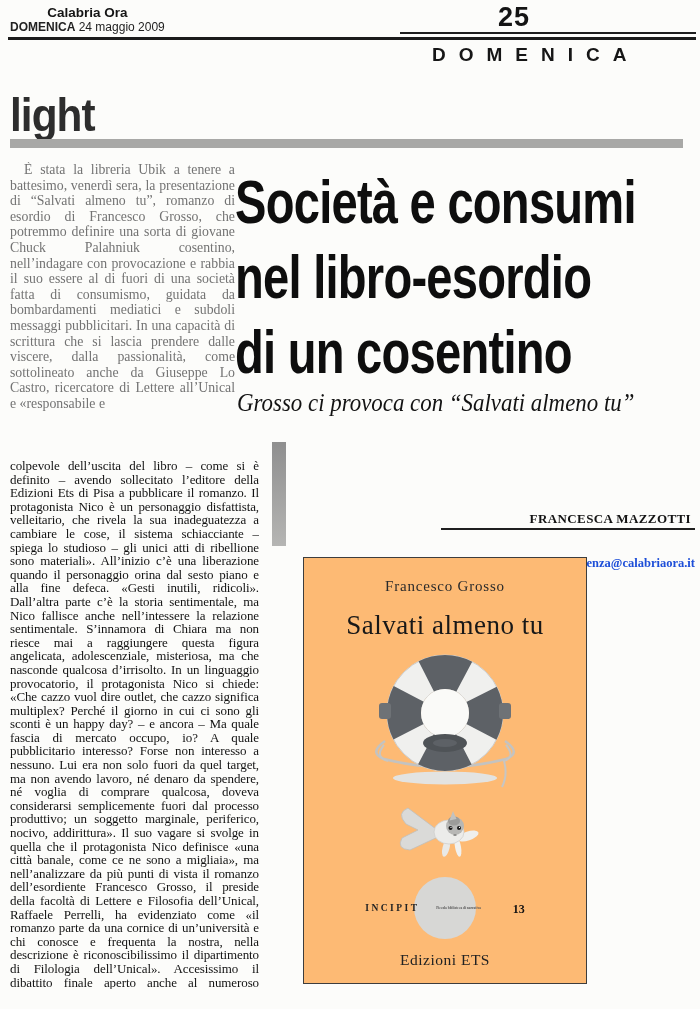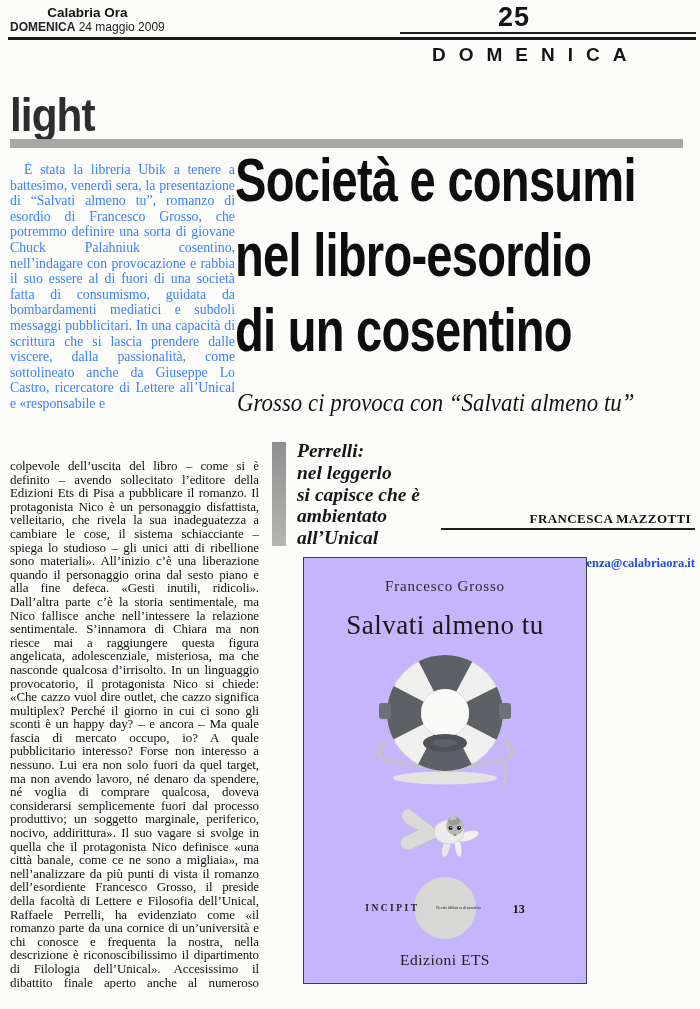--- a/index.html
+++ b/index.html
@@ -16,36 +16,36 @@
   .brand-date { font-size:12px; color:#222; }
   .brand-date .day { font-weight:bold; }
   .page-number { position:absolute; left:498px; top:2px; font-family:"Liberation Sans", sans-serif; font-size:27px; font-weight:bold; color:#141414; letter-spacing:1px; }
   .header-rule-short { position:absolute; left:400px; top:32px; width:296px; height:2px; background:#1e1e1e; }
   .header-rule { position:absolute; left:8px; top:37px; width:688px; height:2.5px; background:#1b1b1b; }
   .section-title { position:absolute; left:432px; top:44px; font-family:"Liberation Sans", sans-serif; font-size:19px; font-weight:bold; letter-spacing:13px; color:#161616; }
   
   .light-logo { position:absolute; left:10px; top:88px; font-family:"Liberation Sans", sans-serif; font-size:46px; font-weight:bold; color:#2d2d2d; letter-spacing:-1px; transform:scaleX(.92); transform-origin:left; }
   .light-bar { position:absolute; left:10px; top:139px; width:673px; height:9px; background:#a8a8a6; }
   
-  .headline { position:absolute; left:235px; top:142px; width:465px; font-family:"Liberation Sans", sans-serif; font-weight:bold; color:#0e0e0e; }
+  .headline { position:absolute; left:235px; top:164px; width:465px; font-family:"Liberation Sans", sans-serif; font-weight:bold; color:#0e0e0e; }
   .headline-line { font-size:62px; line-height:75px; letter-spacing:-1px; transform:scaleX(.76); transform-origin:left; white-space:nowrap; }
   .subhead { position:absolute; left:237px; top:388px; font-style:italic; font-size:26px; color:#131313; white-space:nowrap; transform:scaleX(.88); transform-origin:left; }
   
-  .col-narrow { position:absolute; left:10px; top:162px; width:225px; height:297px; font-size:13.8px; line-height:15.6px; text-align:justify; text-indent:14px; overflow:hidden; color:#3b82f6; }
+  .col-narrow { position:absolute; left:10px; top:162px; width:225px; height:297px; font-size:13.8px; line-height:15.6px; text-align:justify; text-indent:14px; overflow:hidden; color:#737373; }
   .col-wide { position:absolute; left:10px; top:459px; width:249px; height:530px; font-size:13px; line-height:13.6px; letter-spacing:-.1px; text-align:justify; overflow:hidden; color:#121212; }
   
   .quote-bar { position:absolute; left:272px; top:442px; width:14px; height:104px; background:linear-gradient(180deg,#8f8f8f,#b5b5b3); }
   .pull-quote { position:absolute; left:297px; top:440px; font-style:italic; font-weight:bold; font-size:19.5px; line-height:21.8px; color:#161616; }
   
   .col-right { position:absolute; left:441px; top:443px; width:254px; height:80px; font-size:13.2px; line-height:15.5px; text-align:justify; overflow:hidden; color:#121212; }
   .byline { position:absolute; left:437px; top:511px; width:254px; text-align:right; font-weight:bold; font-size:13px; letter-spacing:.4px; color:#141414; }
   .byline-rule { position:absolute; left:441px; top:528px; width:254px; height:1.5px; background:#1f1f1f; }
   .byline-email { position:absolute; left:441px; top:556px; width:254px; text-align:right; font-weight:bold; font-size:12.5px; color:#1d4ed8; }
   
-  .book-box { position:absolute; left:303px; top:557px; width:284px; height:427px; border:1px solid #3d3d3d; background:#c4b5fd; display:flex; flex-direction:column; align-items:center; text-align:center; }
+  .book-box { position:absolute; left:303px; top:557px; width:284px; height:427px; border:1px solid #3d3d3d; background:#fdba74; display:flex; flex-direction:column; align-items:center; text-align:center; }
   .book-author { margin-top:20px; font-size:15px; letter-spacing:.8px; color:#2b2b2b; }
   .book-title { margin-top:15px; font-size:27px; letter-spacing:.5px; color:#181818; }
   .preserver-wrap { margin-top:8px; }
   .fish-wrap { margin-top:4px; margin-left:-14px; }
   .incipit-circle { margin-top:8px; width:62px; height:62px; border-radius:50%; background:#d7d7d5; display:flex; flex-direction:row; align-items:center; justify-content:center;font-weight:bold; }
   .incipit-name { font-size:9.5px; letter-spacing:2.5px; color:#232323; }
   .incipit-sub { font-size:6px; transform:scale(.58); color:#5a5a5a; white-space:nowrap; line-height:5px; }
   .incipit-num { font-size:12px; color:#111; margin-top:2px;margin-left:16px; }
   .book-publisher { margin-top:12px; font-size:15.5px; letter-spacing:.5px; color:#222; }
 </style>
@@ -73,27 +73,20 @@
     <div class="headline-line">Società e consumi</div>
     <div class="headline-line">nel libro-esordio</div>
     <div class="headline-line">di un cosentino</div>
   </div>
   <div class="subhead">Grosso ci provoca con “Salvati almeno tu”</div>
 
   <div class="col-narrow">È stata la libreria Ubik a tenere a battesimo, venerdì sera, la presentazione di “Salvati almeno tu”, romanzo di esordio di Francesco Grosso, che potremmo definire una sorta di giovane Chuck Palahniuk cosentino, nell’indagare con provocazione e rabbia il suo essere al di fuori di una società fatta di consumismo, guidata da bombardamenti mediatici e subdoli messaggi pubblicitari. In una capacità di scrittura che si lascia prendere dalle viscere, dalla passionalità, come sottolineato anche da Giuseppe Lo Castro, ricercatore di Lettere all’Unical e «responsabile e</div>
   <div class="col-wide">colpevole dell’uscita del libro – come si è definito – avendo sollecitato l’editore della Edizioni Ets di Pisa a pubblicare il romanzo. Il protagonista Nico è un personaggio disfattista, velleitario, che rivela la sua inadeguatezza a cambiare le cose, il sistema schiacciante – spiega lo studioso – gli unici atti di ribellione sono materiali». All’inizio c’è una liberazione quando il personaggio orina dal sesto piano e alla fine defeca. «Gesti inutili, ridicoli». Dall’altra parte c’è la storia sentimentale, ma Nico fallisce anche nell’intessere la relazione sentimentale. S’innamora di Chiara ma non riesce mai a raggiungere questa figura angelicata, adolescenziale, misteriosa, ma che nasconde qualcosa d’irrisolto. In un linguaggio provocatorio, il protagonista Nico si chiede: «Che cazzo vuol dire outlet, che cazzo significa multiplex? Perché il giorno in cui ci sono gli sconti è un happy day? – e ancora – Ma quale fascia di mercato occupo, io? A quale pubblicitario interesso? Forse non interesso a nessuno. Lui era non solo fuori da quel target, ma non avendo lavoro, né denaro da spendere, né voglia di comprare qualcosa, doveva considerarsi semplicemente fuori dal processo produttivo; un soggetto marginale, periferico, nocivo, addirittura». Il suo vagare si svolge in quella che il protagonista Nico definisce «una città banale, come ce ne sono a migliaia», ma nell’analizzare da più punti di vista il romanzo dell’esordiente Francesco Grosso, il preside della facoltà di Lettere e Filosofia dell’Unical, Raffaele Perrelli, ha evidenziato come «il romanzo parte da una cornice di un’università e chi conosce e frequenta la nostra, nella descrizione è riconoscibilissimo il dipartimento di Filologia dell’Unical». Accesissimo il dibattito finale aperto anche al numeroso pubblico, c’è stato chi si è sentito completamente catturato dal-</div>
 
   <div class="quote-bar"></div>
-  <div class="pull-quote">
-    <div>Perrelli:</div>
-    <div>nel leggerlo</div>
-    <div>si capisce che è</div>
-    <div>ambientato</div>
-    <div>all’Unical</div>
-  </div>
 
   <div class="byline">FRANCESCA MAZZOTTI</div>
   <div class="byline-rule"></div>
   <div class="byline-email">cosenza@calabriaora.it</div>
 
   <div class="book-box">
     <div class="book-author">Francesco Grosso</div>
     <div class="book-title">Salvati almeno tu</div>
 
     <div class="preserver-wrap">

